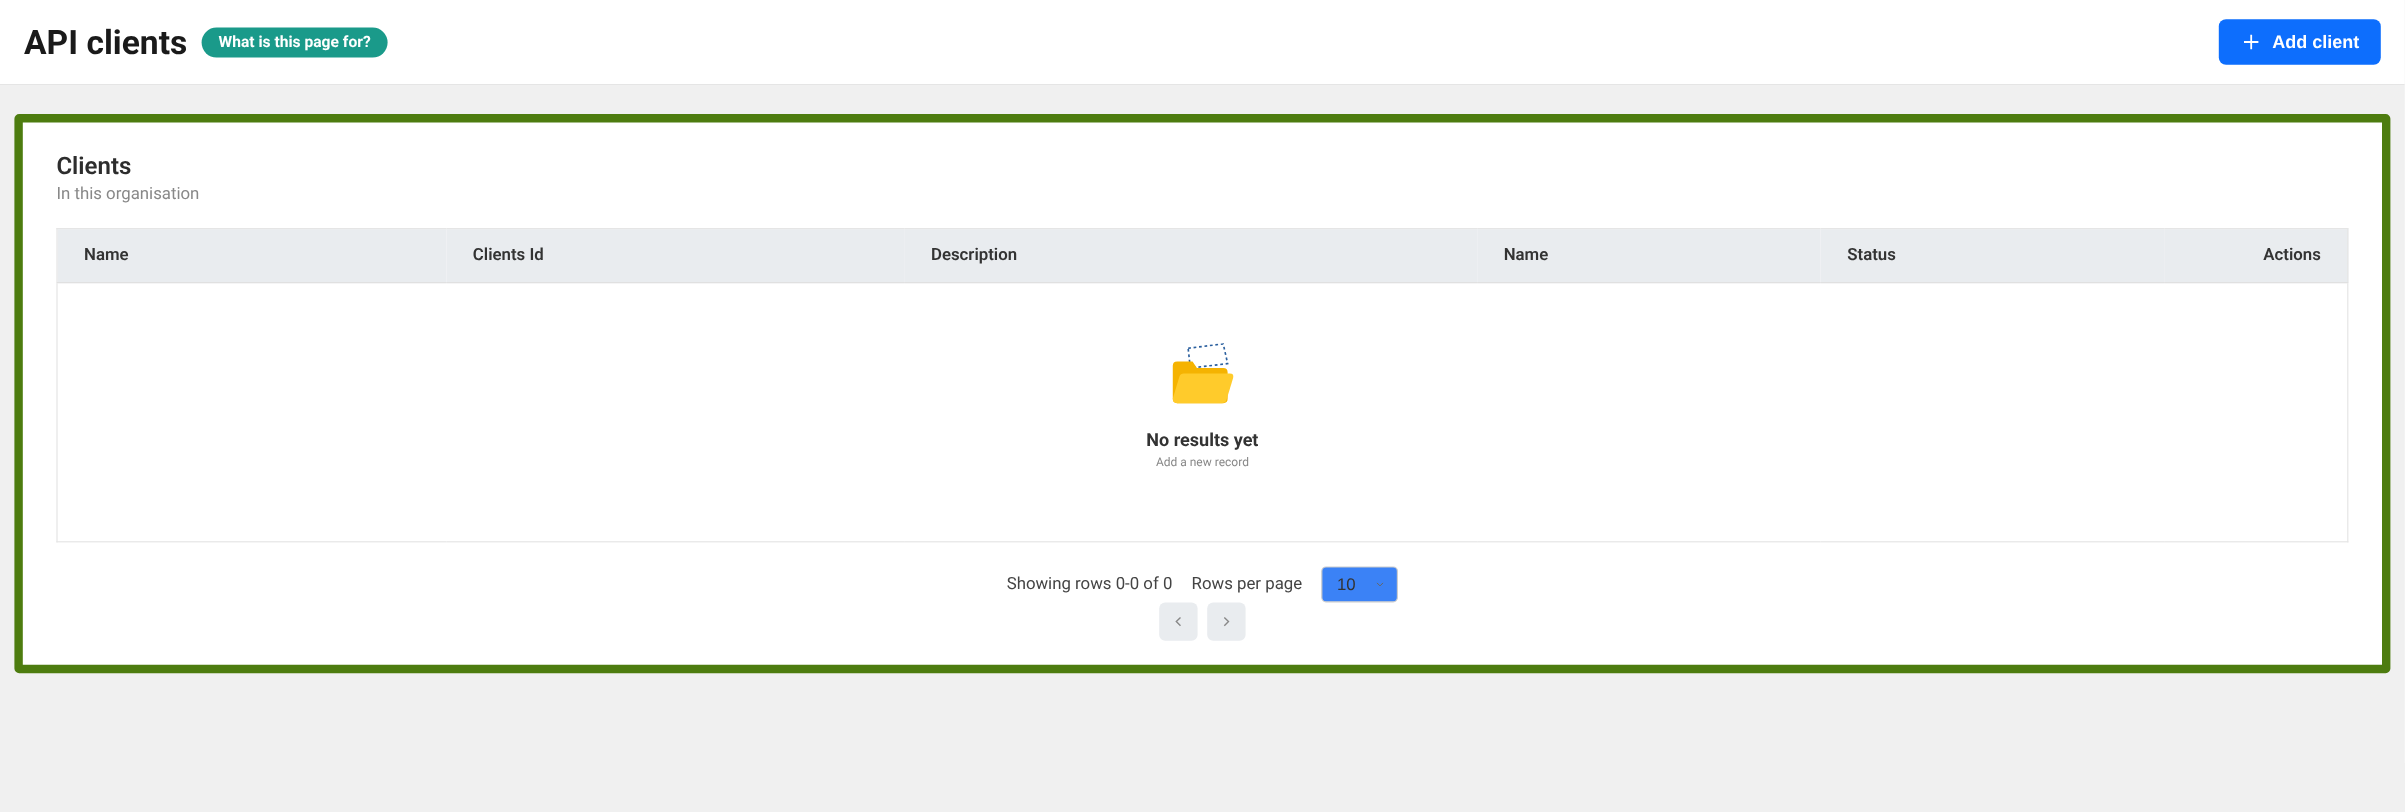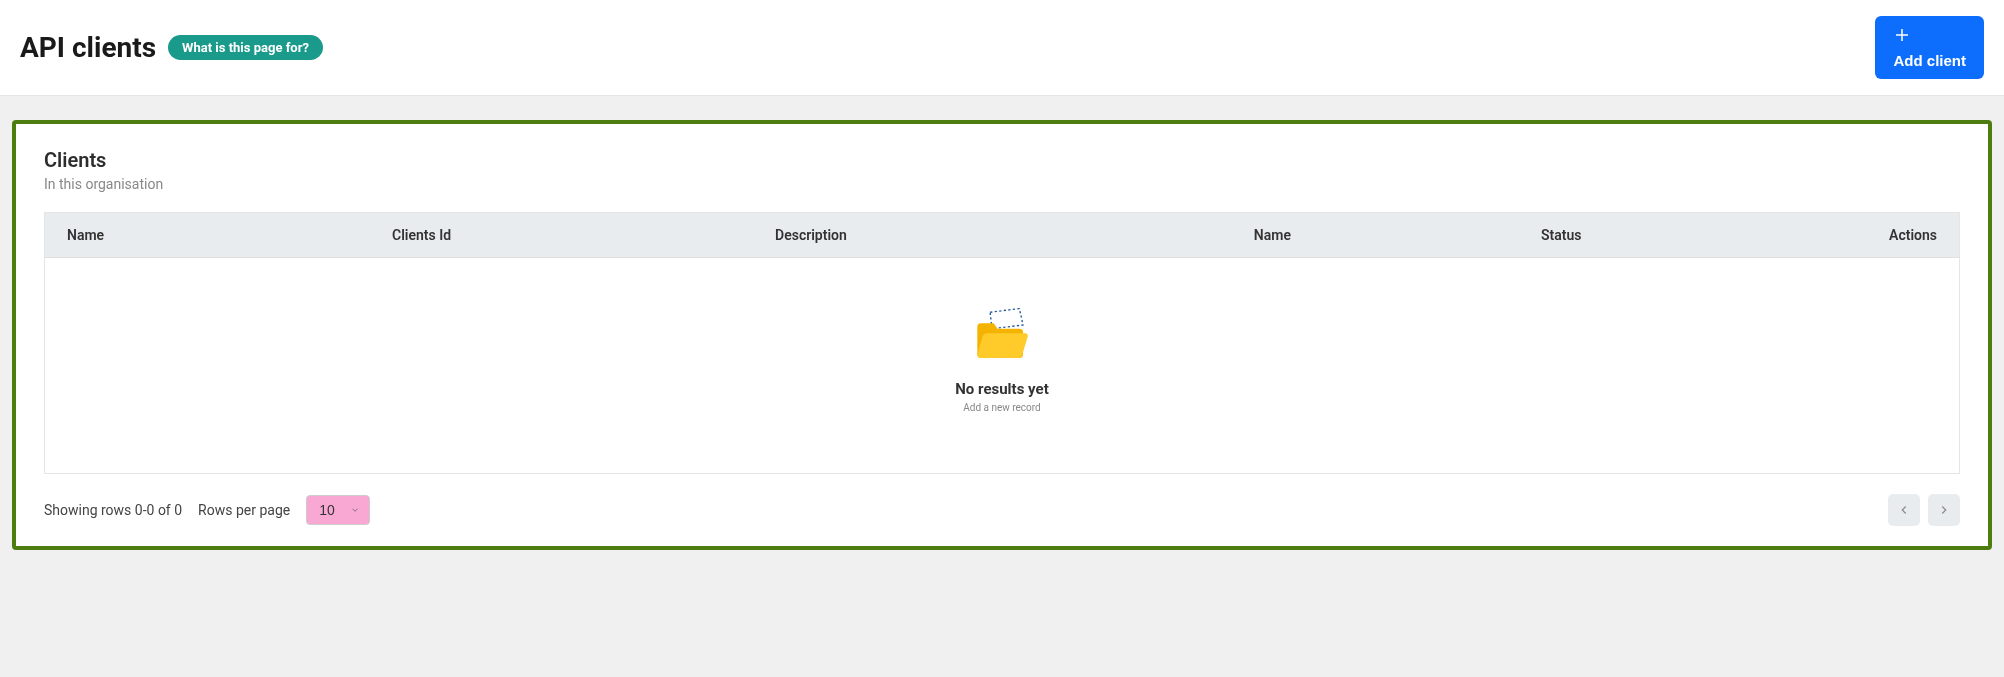--- a/index.html
+++ b/index.html
@@ -42,38 +42,37 @@
     }
     .btn-primary {
       background: #0d6efd;
       color: #fff;
       border: none;
       border-radius: 6px;
       padding: 10px 18px;
       font-size: 15px;
       font-weight: 600;
       display: flex;
-      align-items: flex-start;
+      align-items: flex-end;
       gap: 8px;
       cursor: pointer;
-      flex-direction: column;
     }
     .btn-primary svg {
       width: 18px;
       height: 18px;
       stroke: #fff;
       stroke-width: 2;
       fill: none;
     }
     .content-wrap {
       padding: 24px 12px 12px 12px;
     }
     .card {
       background: #fff;
-      border: 4px solid #4d7c0f;
+      border: 7px solid #4d7c0f;
       border-radius: 4px;
       padding: 24px 28px 20px 28px;
     }
     .card-title {
       font-size: 20px;
       font-weight: 600;
       color: #2d2d2d;
       margin-bottom: 4px;
     }
     .card-subtitle {
@@ -114,41 +113,41 @@
       color: #333;
       margin-bottom: 4px;
     }
     .empty-sub {
       font-size: 10px;
       color: #888;
     }
     .table-footer {
       display: flex;
       align-items: center;
-      justify-content: space-between;
       margin-top: 20px;
+      flex-direction: column;
     }
     .footer-left {
       display: flex;
       align-items: center;
       gap: 16px;
       font-size: 14px;
       color: #444;
     }
     .select-wrap {
       position: relative;
       display: inline-block;
     }
     .select-wrap select {
       appearance: none;
       border: 1px solid #ccc;
       border-radius: 4px;
       padding: 6px 34px 6px 12px;
       font-size: 14px;
-      background: #f9a8d4;
+      background: #3b82f6;
       cursor: pointer;
       color: #333;
     }
     .select-wrap .chev {
       position: absolute;
       right: 10px;
       top: 50%;
       transform: translateY(-50%);
       pointer-events: none;
       width: 10px;

